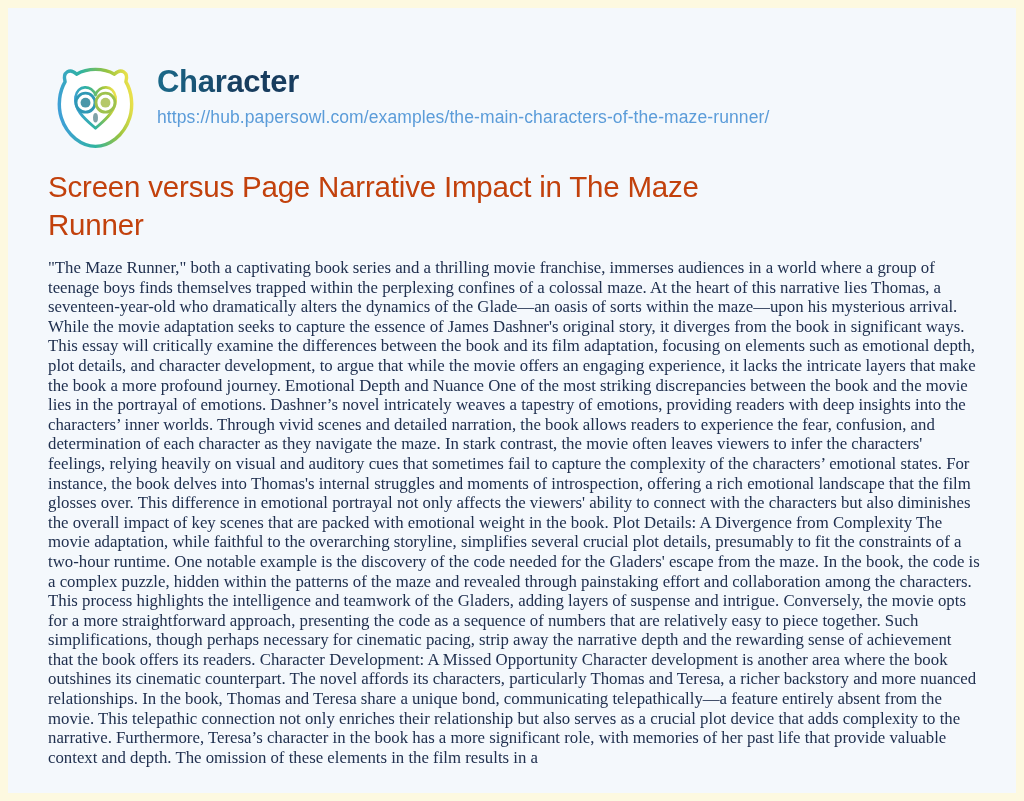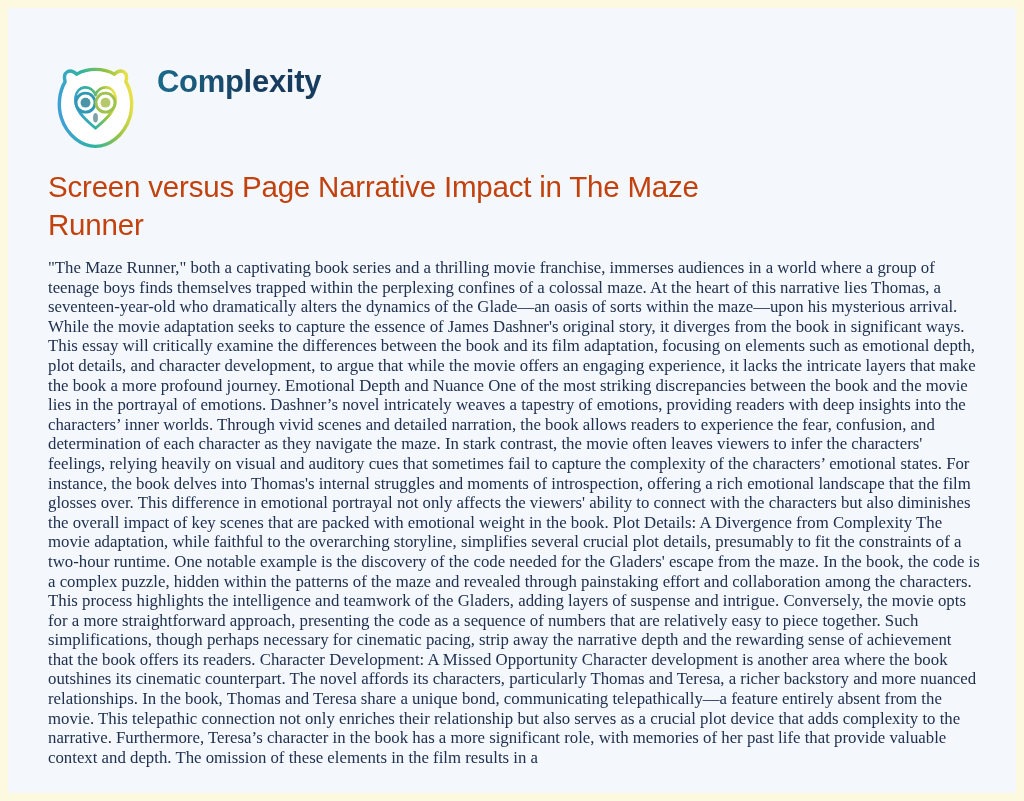--- a/index.html
+++ b/index.html
@@ -99,21 +99,22 @@
         <circle cx="39.5" cy="47" r="5.2" fill="#4a96a8"></circle>
 
         <circle cx="60.5" cy="47" r="10" fill="#ffffff" stroke="#9ec24d" stroke-width="3"></circle>
         <circle cx="60.5" cy="47" r="5.2" fill="#b5c86a"></circle>
 
         <ellipse cx="50" cy="63" rx="2.6" ry="5" fill="#7fa3a8"></ellipse>
       </svg>
     </div>
 
     <div class="brand-col">
-      <h1 class="brand">Complexity</h1>
+      <h1 class="brand">Character</h1>
+      <a class="url" href="#">https://hub.papersowl.com/examples/the-main-characters-of-the-maze-runner/</a>
     </div>
 
   </div>
 
   <h2 class="essay-title">Screen versus Page Narrative Impact in The Maze Runner</h2>
 
   <p class="essay-body">"The Maze Runner," both a captivating book series and a thrilling movie franchise, immerses audiences in a world where a group of teenage boys finds themselves trapped within the perplexing confines of a colossal maze. At the heart of this narrative lies Thomas, a seventeen-year-old who dramatically alters the dynamics of the Glade—an oasis of sorts within the maze—upon his mysterious arrival. While the movie adaptation seeks to capture the essence of James Dashner's original story, it diverges from the book in significant ways. This essay will critically examine the differences between the book and its film adaptation, focusing on elements such as emotional depth, plot details, and character development, to argue that while the movie offers an engaging experience, it lacks the intricate layers that make the book a more profound journey. Emotional Depth and Nuance One of the most striking discrepancies between the book and the movie lies in the portrayal of emotions. Dashner’s novel intricately weaves a tapestry of emotions, providing readers with deep insights into the characters’ inner worlds. Through vivid scenes and detailed narration, the book allows readers to experience the fear, confusion, and determination of each character as they navigate the maze. In stark contrast, the movie often leaves viewers to infer the characters' feelings, relying heavily on visual and auditory cues that sometimes fail to capture the complexity of the characters’ emotional states. For instance, the book delves into Thomas's internal struggles and moments of introspection, offering a rich emotional landscape that the film glosses over. This difference in emotional portrayal not only affects the viewers' ability to connect with the characters but also diminishes the overall impact of key scenes that are packed with emotional weight in the book. Plot Details: A Divergence from Complexity The movie adaptation, while faithful to the overarching storyline, simplifies several crucial plot details, presumably to fit the constraints of a two-hour runtime. One notable example is the discovery of the code needed for the Gladers' escape from the maze. In the book, the code is a complex puzzle, hidden within the patterns of the maze and revealed through painstaking effort and collaboration among the characters. This process highlights the intelligence and teamwork of the Gladers, adding layers of suspense and intrigue. Conversely, the movie opts for a more straightforward approach, presenting the code as a sequence of numbers that are relatively easy to piece together. Such simplifications, though perhaps necessary for cinematic pacing, strip away the narrative depth and the rewarding sense of achievement that the book offers its readers. Character Development: A Missed Opportunity Character development is another area where the book outshines its cinematic counterpart. The novel affords its characters, particularly Thomas and Teresa, a richer backstory and more nuanced relationships. In the book, Thomas and Teresa share a unique bond, communicating telepathically—a feature entirely absent from the movie. This telepathic connection not only enriches their relationship but also serves as a crucial plot device that adds complexity to the narrative. Furthermore, Teresa’s character in the book has a more significant role, with memories of her past life that provide valuable context and depth. The omission of these elements in the film results in a</p>
 
 </div>
 

